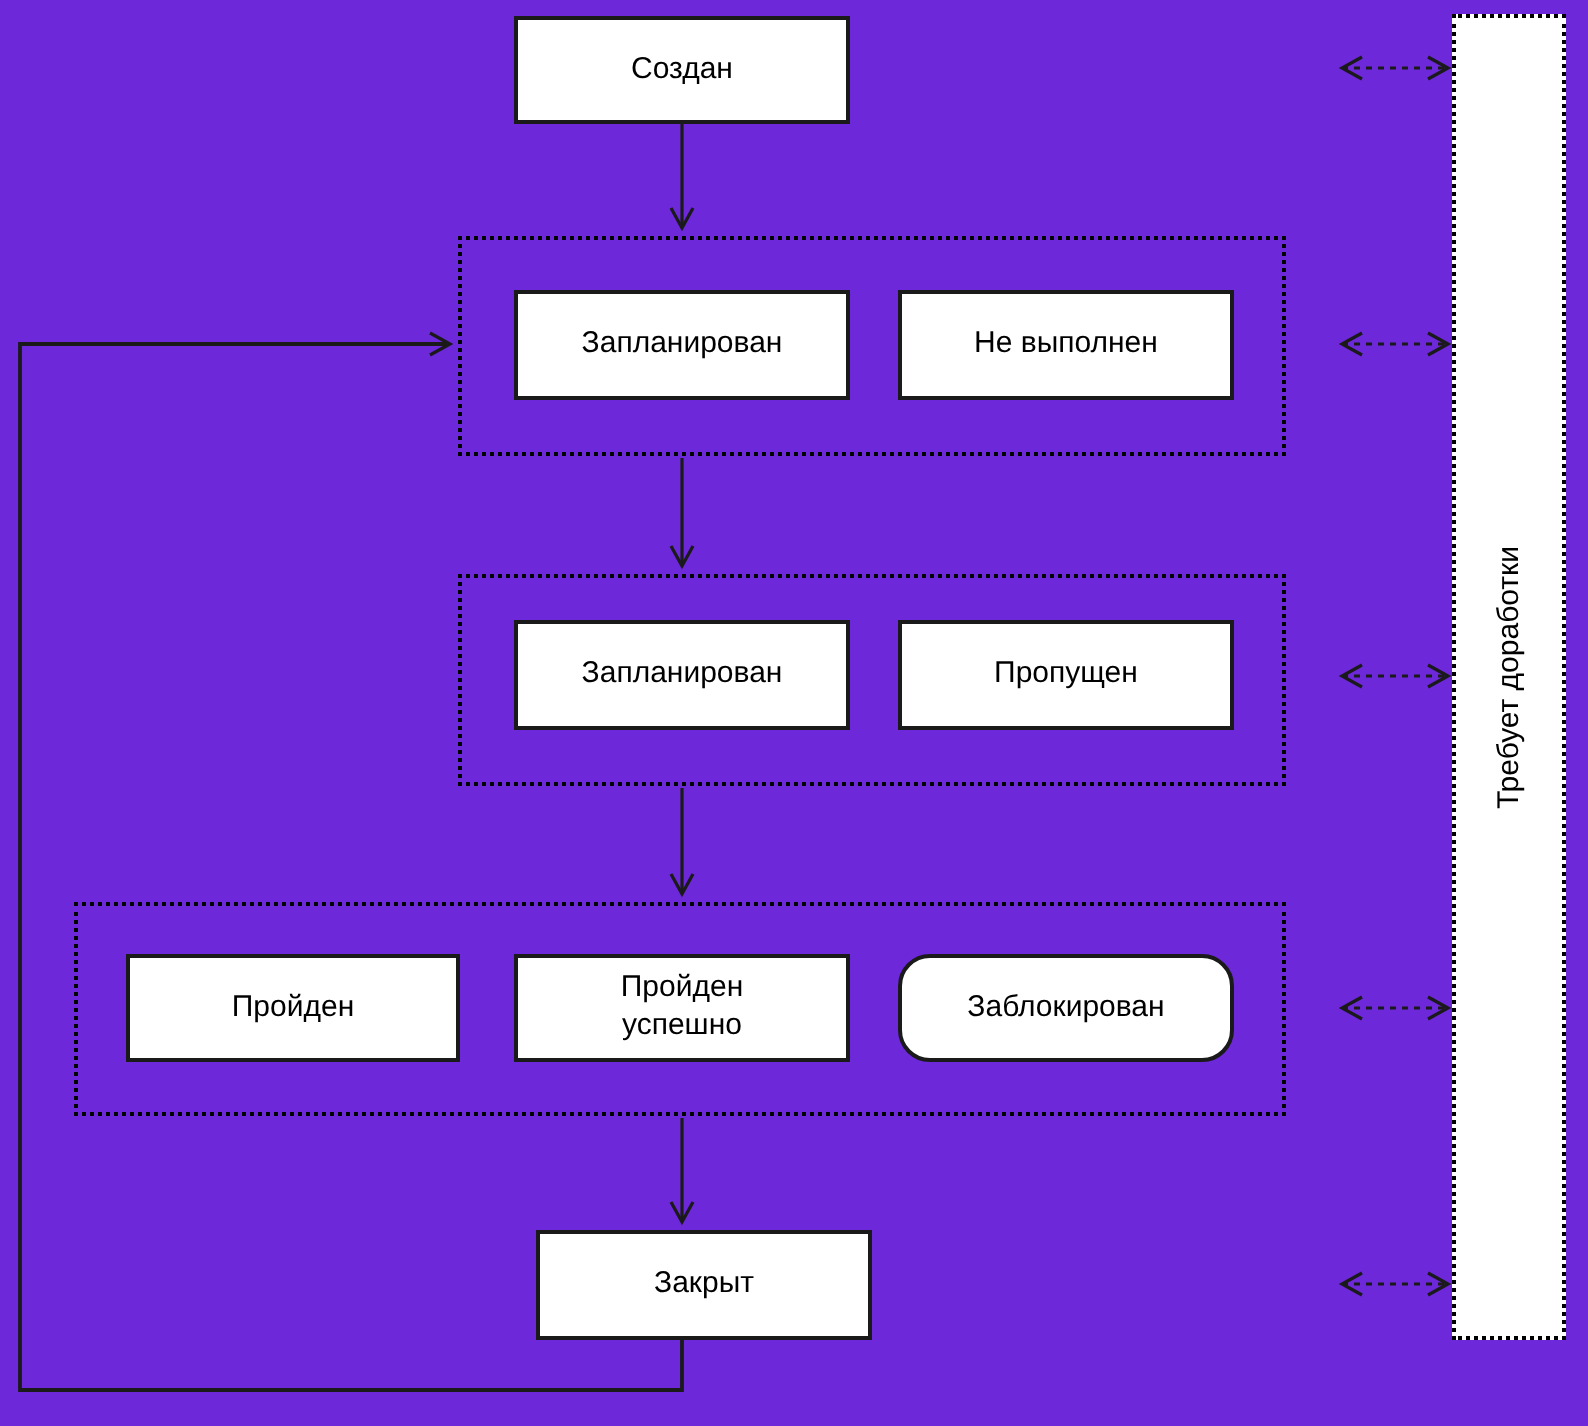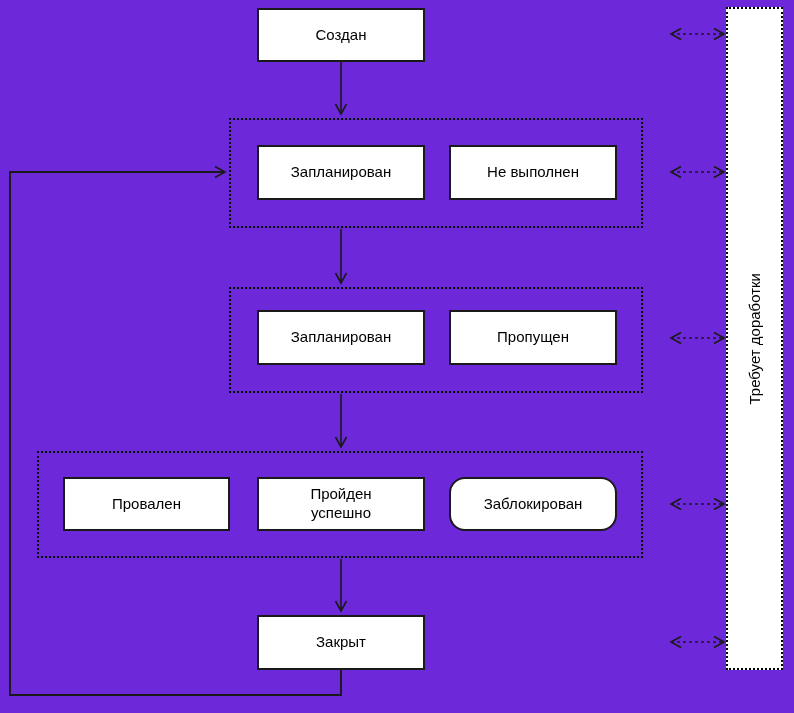--- a/index.html
+++ b/index.html
@@ -102,30 +102,30 @@
   </div>
 
   <div class="node" style="left:257px; top:310px; width:168px; height:55px;">
     <span>Запланирован</span>
   </div>
   <div class="node bold" style="left:449px; top:310px; width:168px; height:55px;">
     <span>Пропущен</span>
   </div>
 
   <div class="node bold" style="left:63px; top:477px; width:167px; height:54px;">
-    <span>Провален</span>
+    <span>Пройден</span>
   </div>
   <div class="node bold wrap" style="left:257px; top:477px; width:168px; height:54px;">
     <span>Пройден успешно</span>
   </div>
   <div class="node bold" style="left:449px; top:477px; width:168px; height:54px;border-radius:16px;">
     <span>Заблокирован</span>
   </div>
 
-  <div class="node" style="left:257px; top:615px; width:168px; height:55px;">
+  <div class="node" style="left:268px; top:615px; width:168px; height:55px;">
     <span>Закрыт</span>
   </div>
 
   <div class="rework-box" style="left:726px; top:7px; width:57px; height:663px;">
     <span class="vtext">Требует доработки</span>
   </div>
 
 </div>
 
 </body></html>

